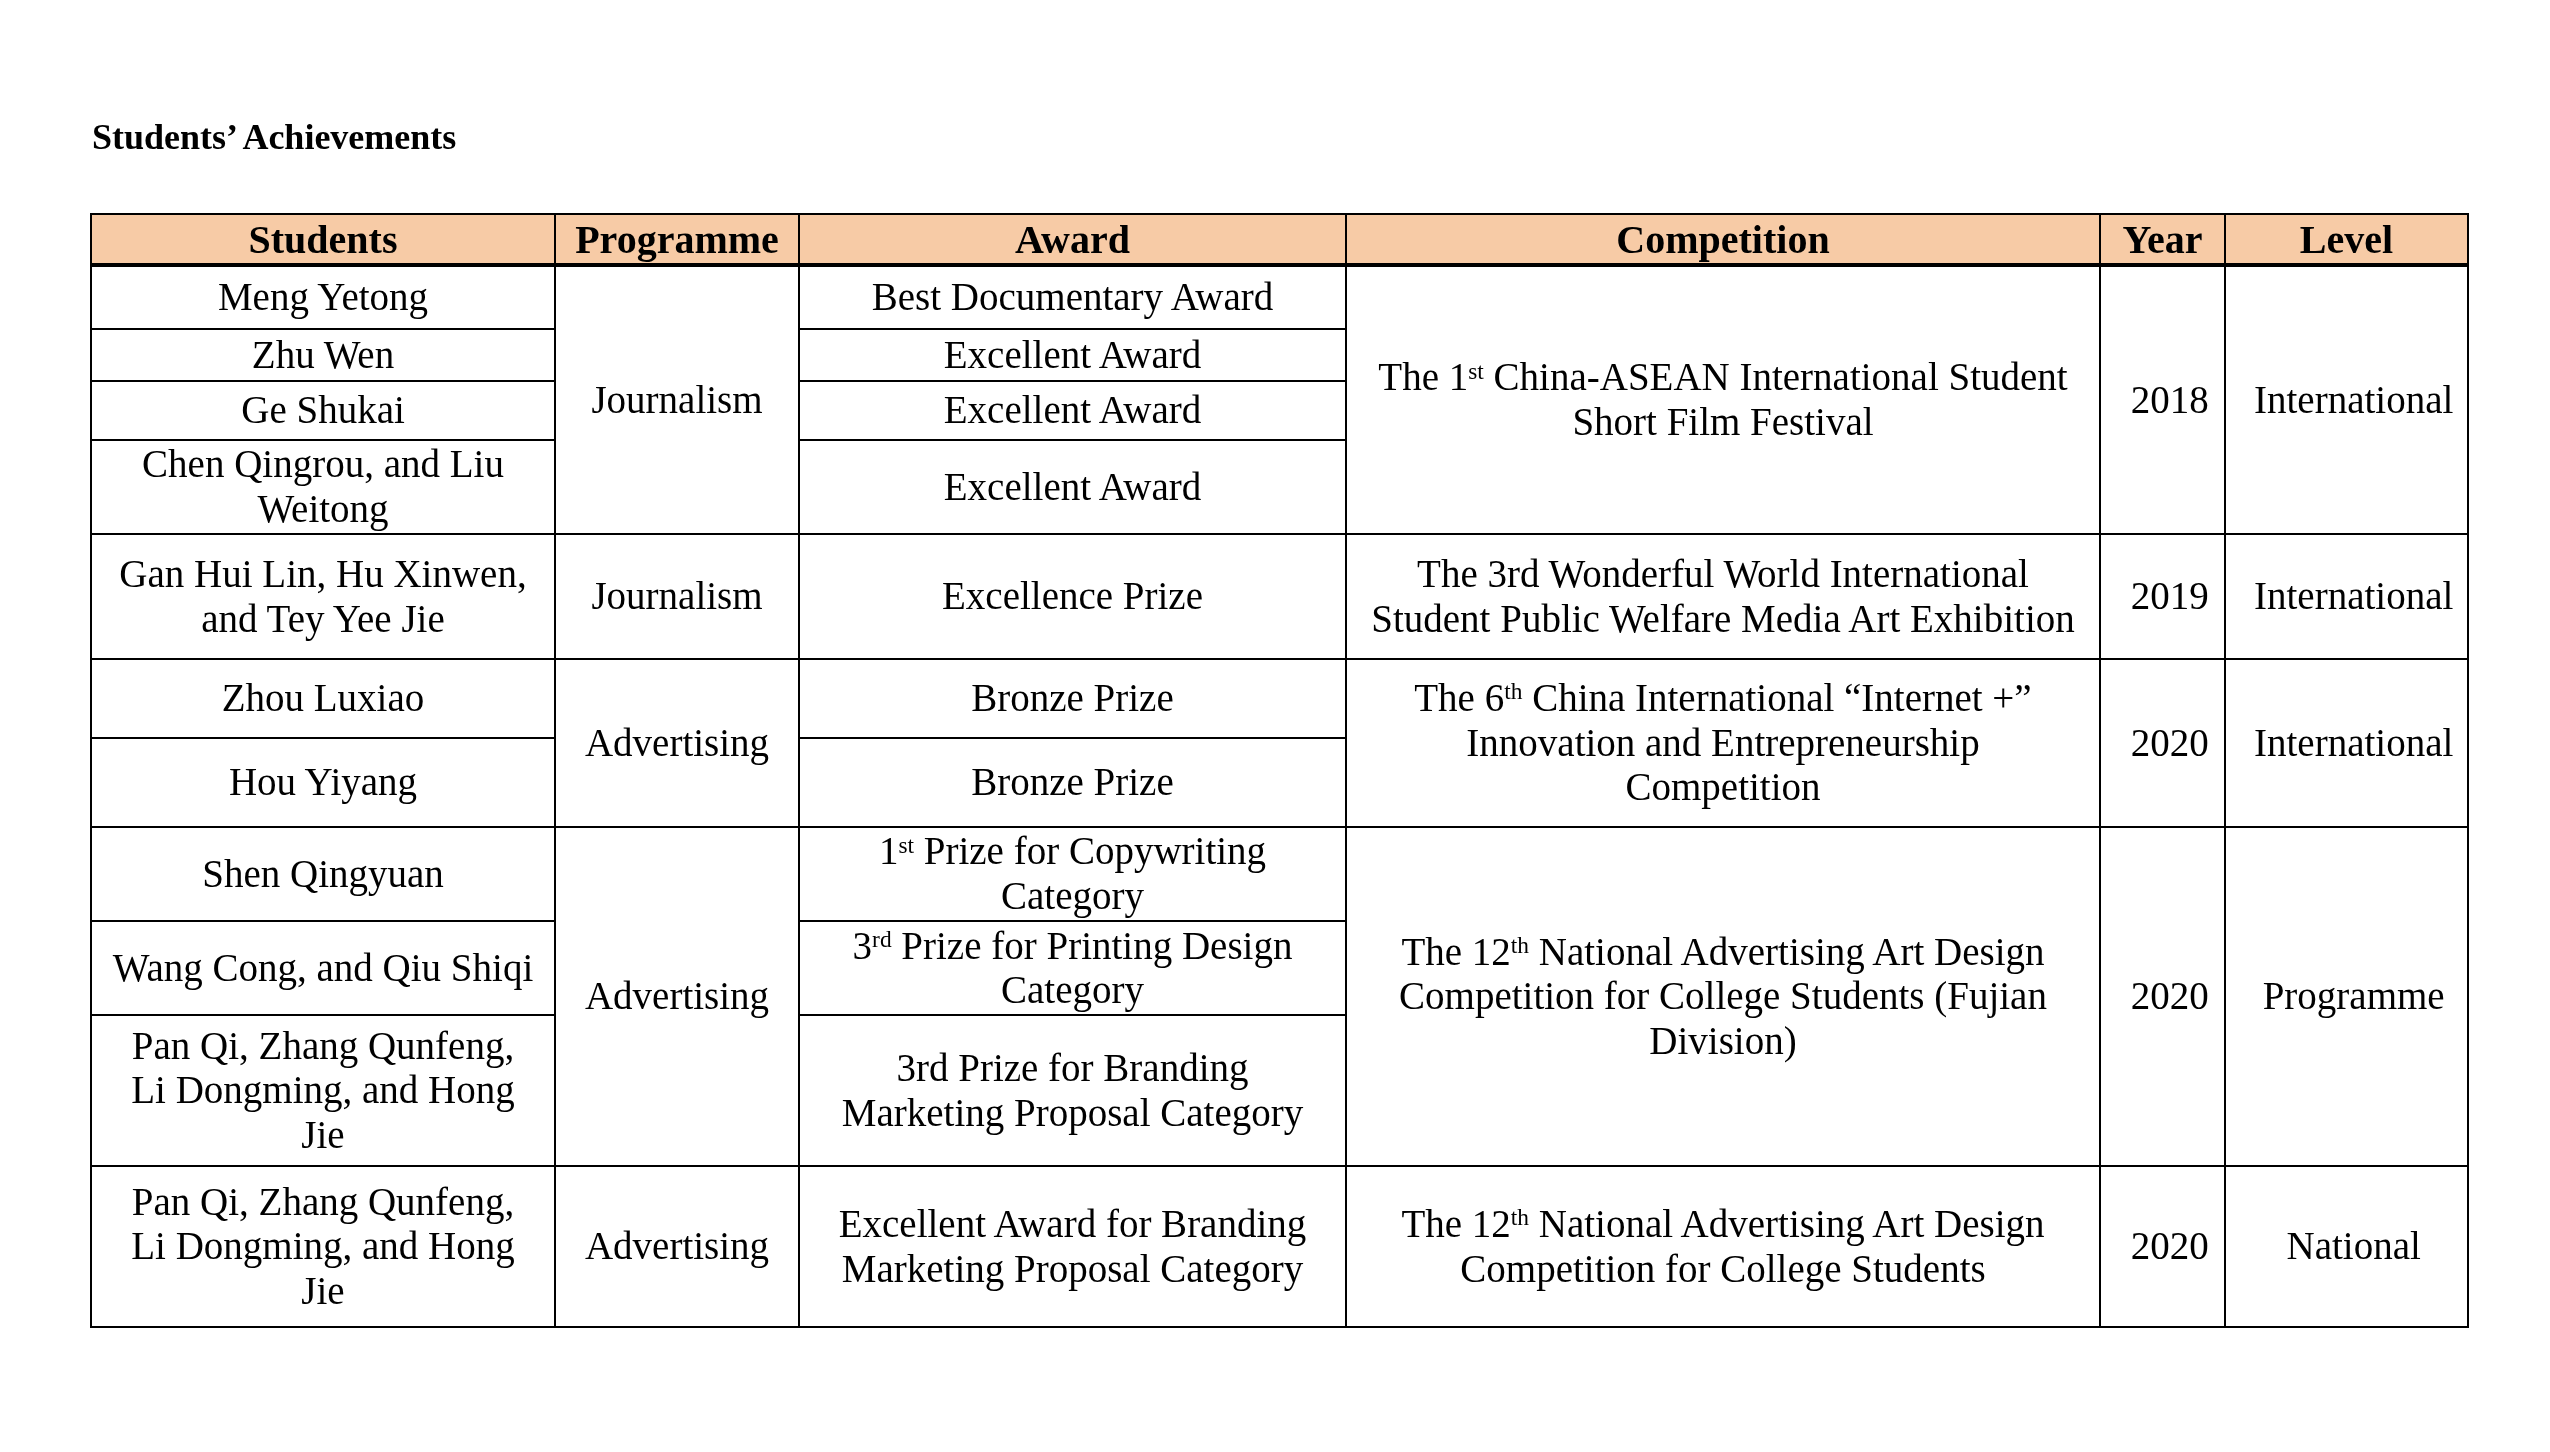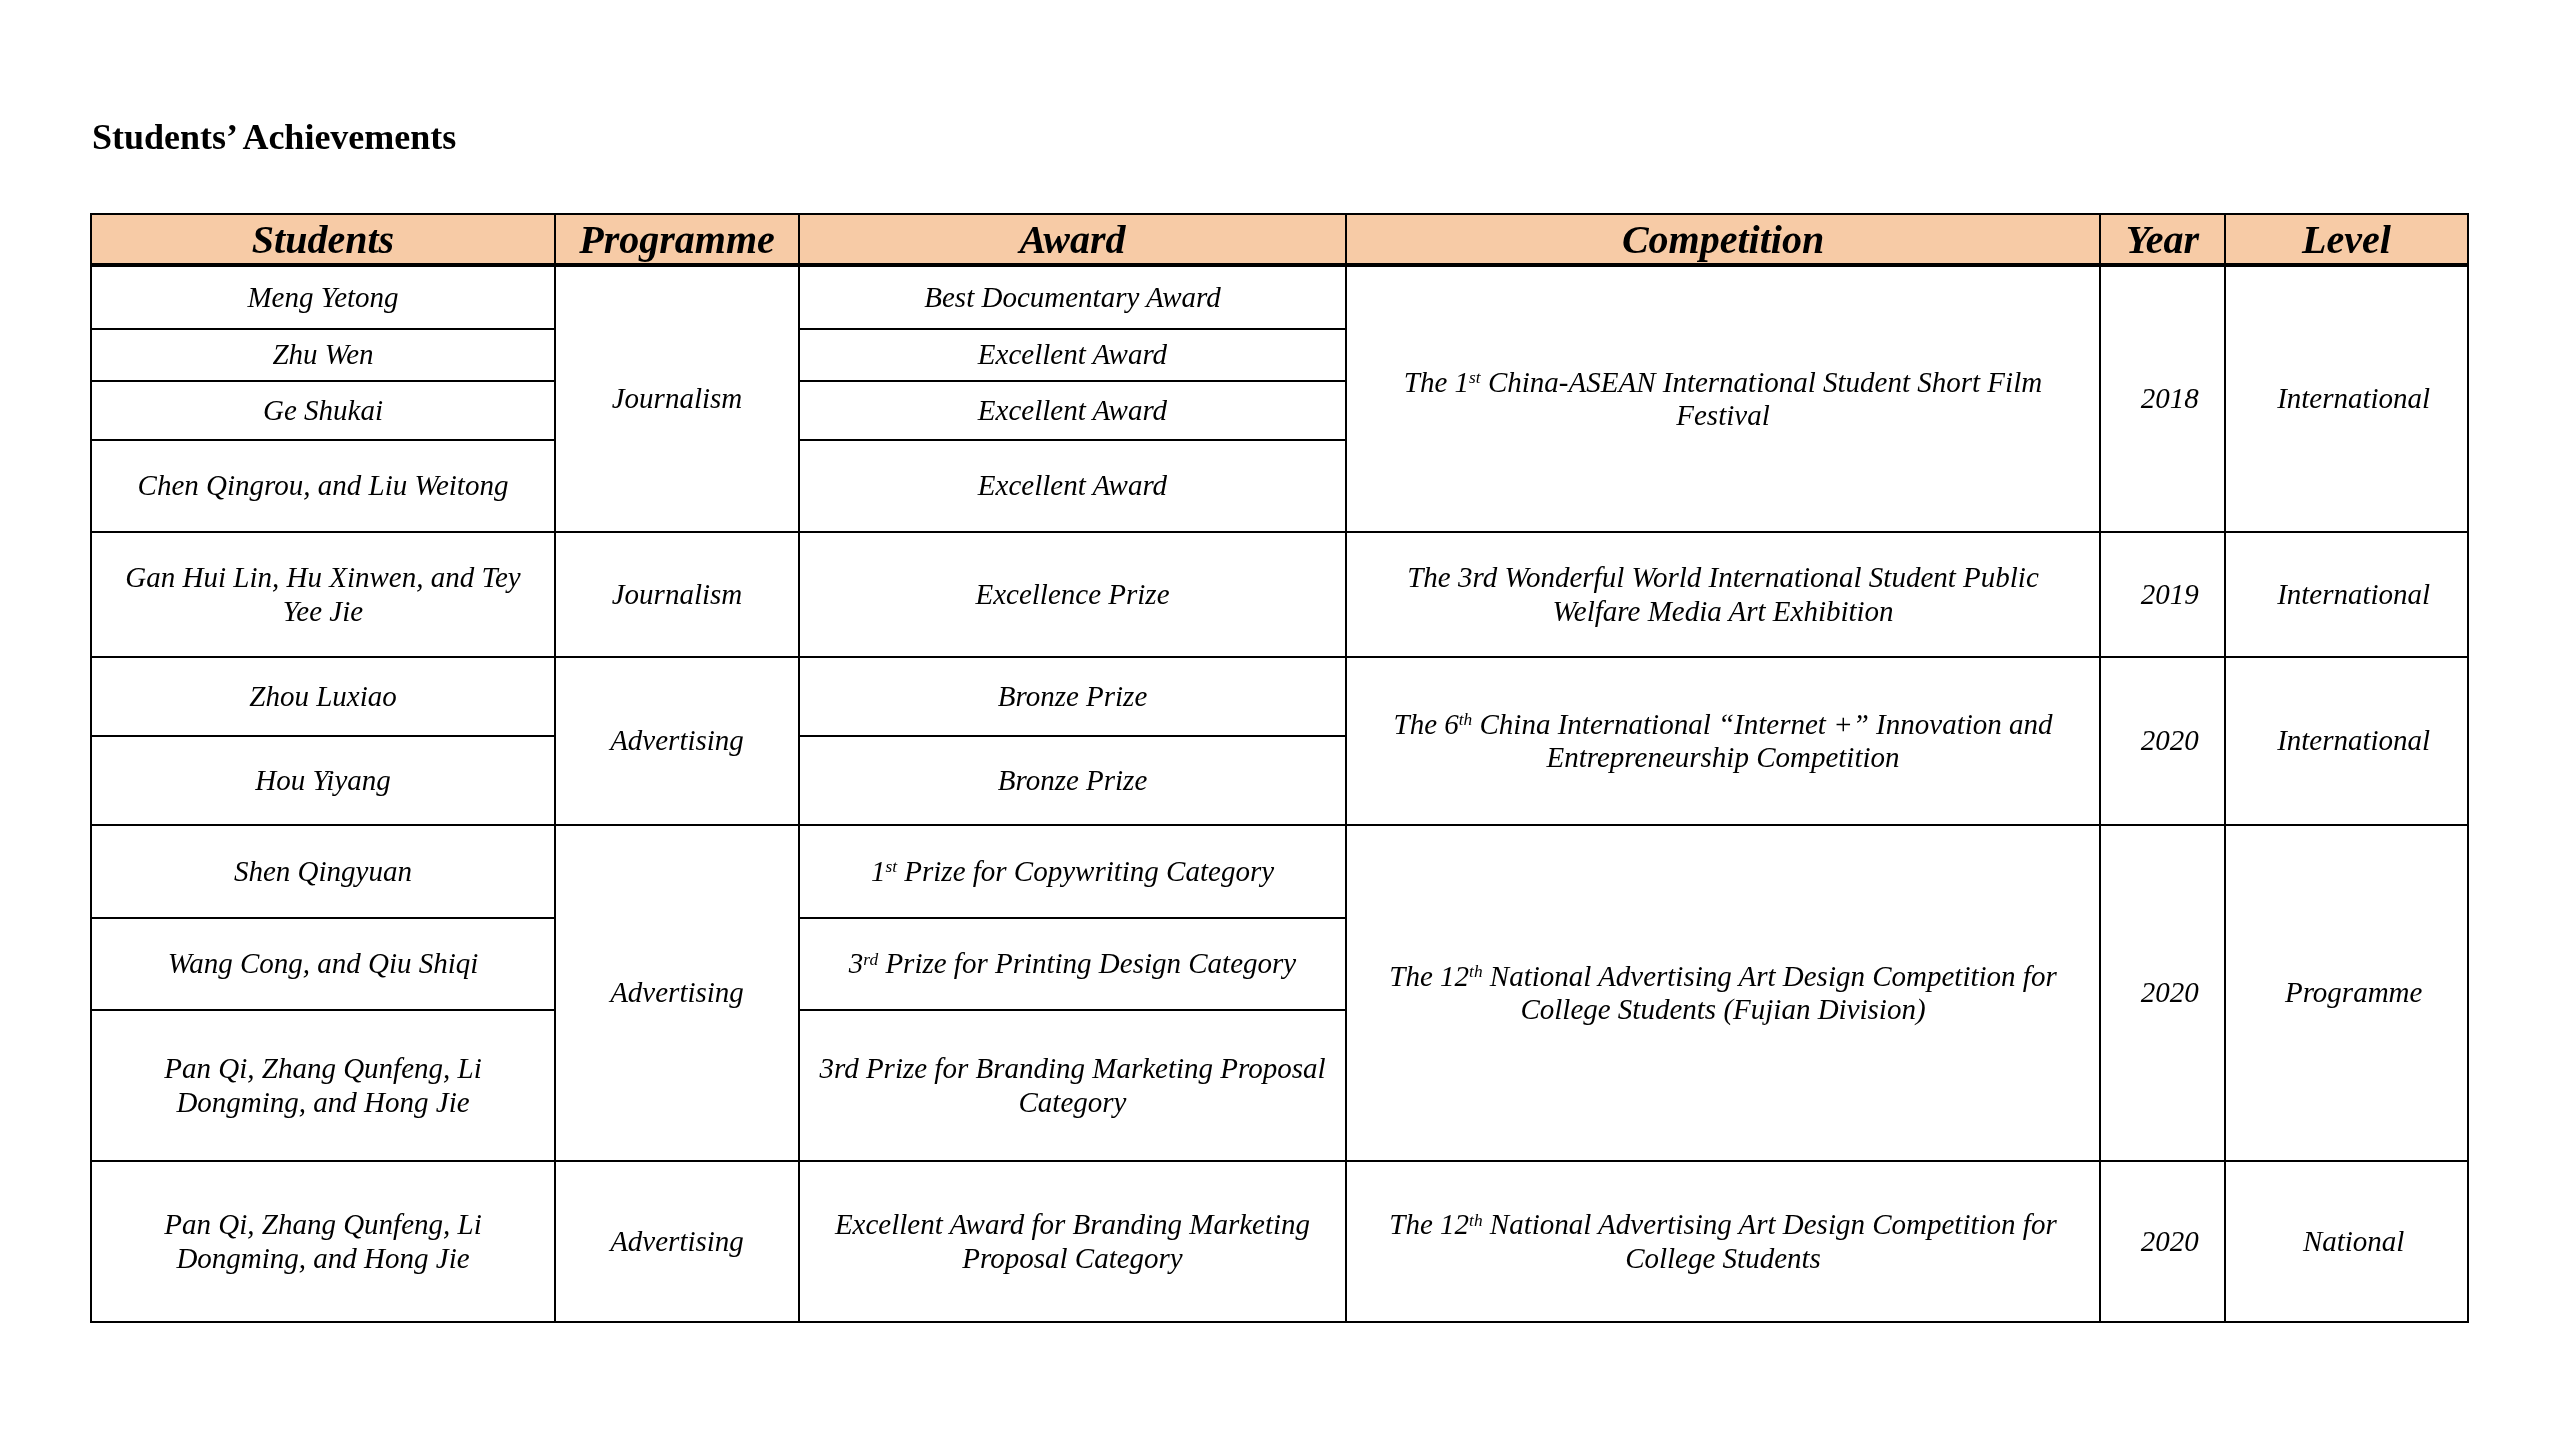--- a/index.html
+++ b/index.html
@@ -22,38 +22,37 @@
     font-weight: 700;
   }
   table.ach-table {
     position: absolute;
     left: 90px;
     top: 213px;
     width: 2377px;
     table-layout: fixed;
     border-collapse: collapse;
     border: 2.8px solid #000;
-    font-style: italic;
   }
   .ach-table th, .ach-table td {
     border: 2.1px solid #000;
     text-align: center;
     vertical-align: middle;
     overflow: hidden;
     word-wrap: break-word;
   }
   .ach-table thead th {
     font-size: 40px;
     font-weight: 700;
     height: 48px;
     padding: 0 5.7px;
     border-bottom: 4.2px solid #000;
   }
   .ach-table td {
-    font-size: 29px;
+    font-size: 39px;
     line-height: 1.145;
     padding: 1.4px 17px;
   }
   td.students-cell { padding-left: 20px; padding-right: 20px; }
   td.year-cell, td.level-cell { padding-left: 20px; padding-right: 5.7px; }
   tbody tr:nth-child(1)  { height: 64px; }
   tbody tr:nth-child(2)  { height: 52px; }
   tbody tr:nth-child(3)  { height: 59px; }
   tbody tr:nth-child(4)  { height: 92px; }
   tbody tr:nth-child(5)  { height: 125px; }

